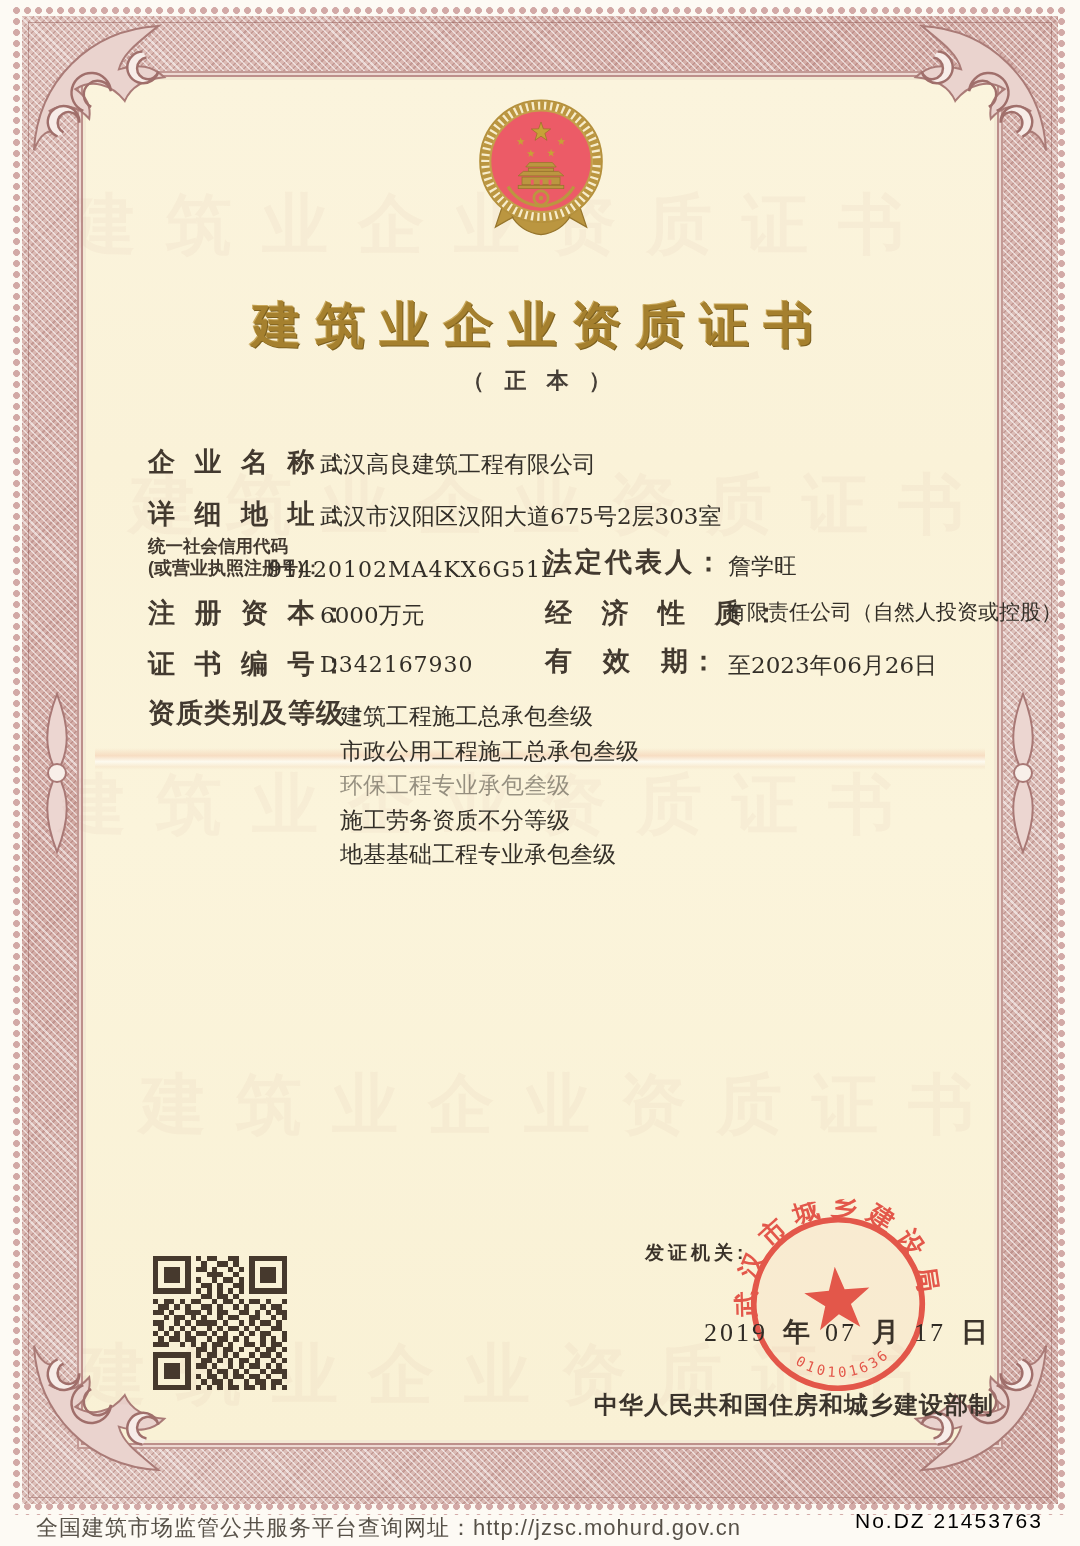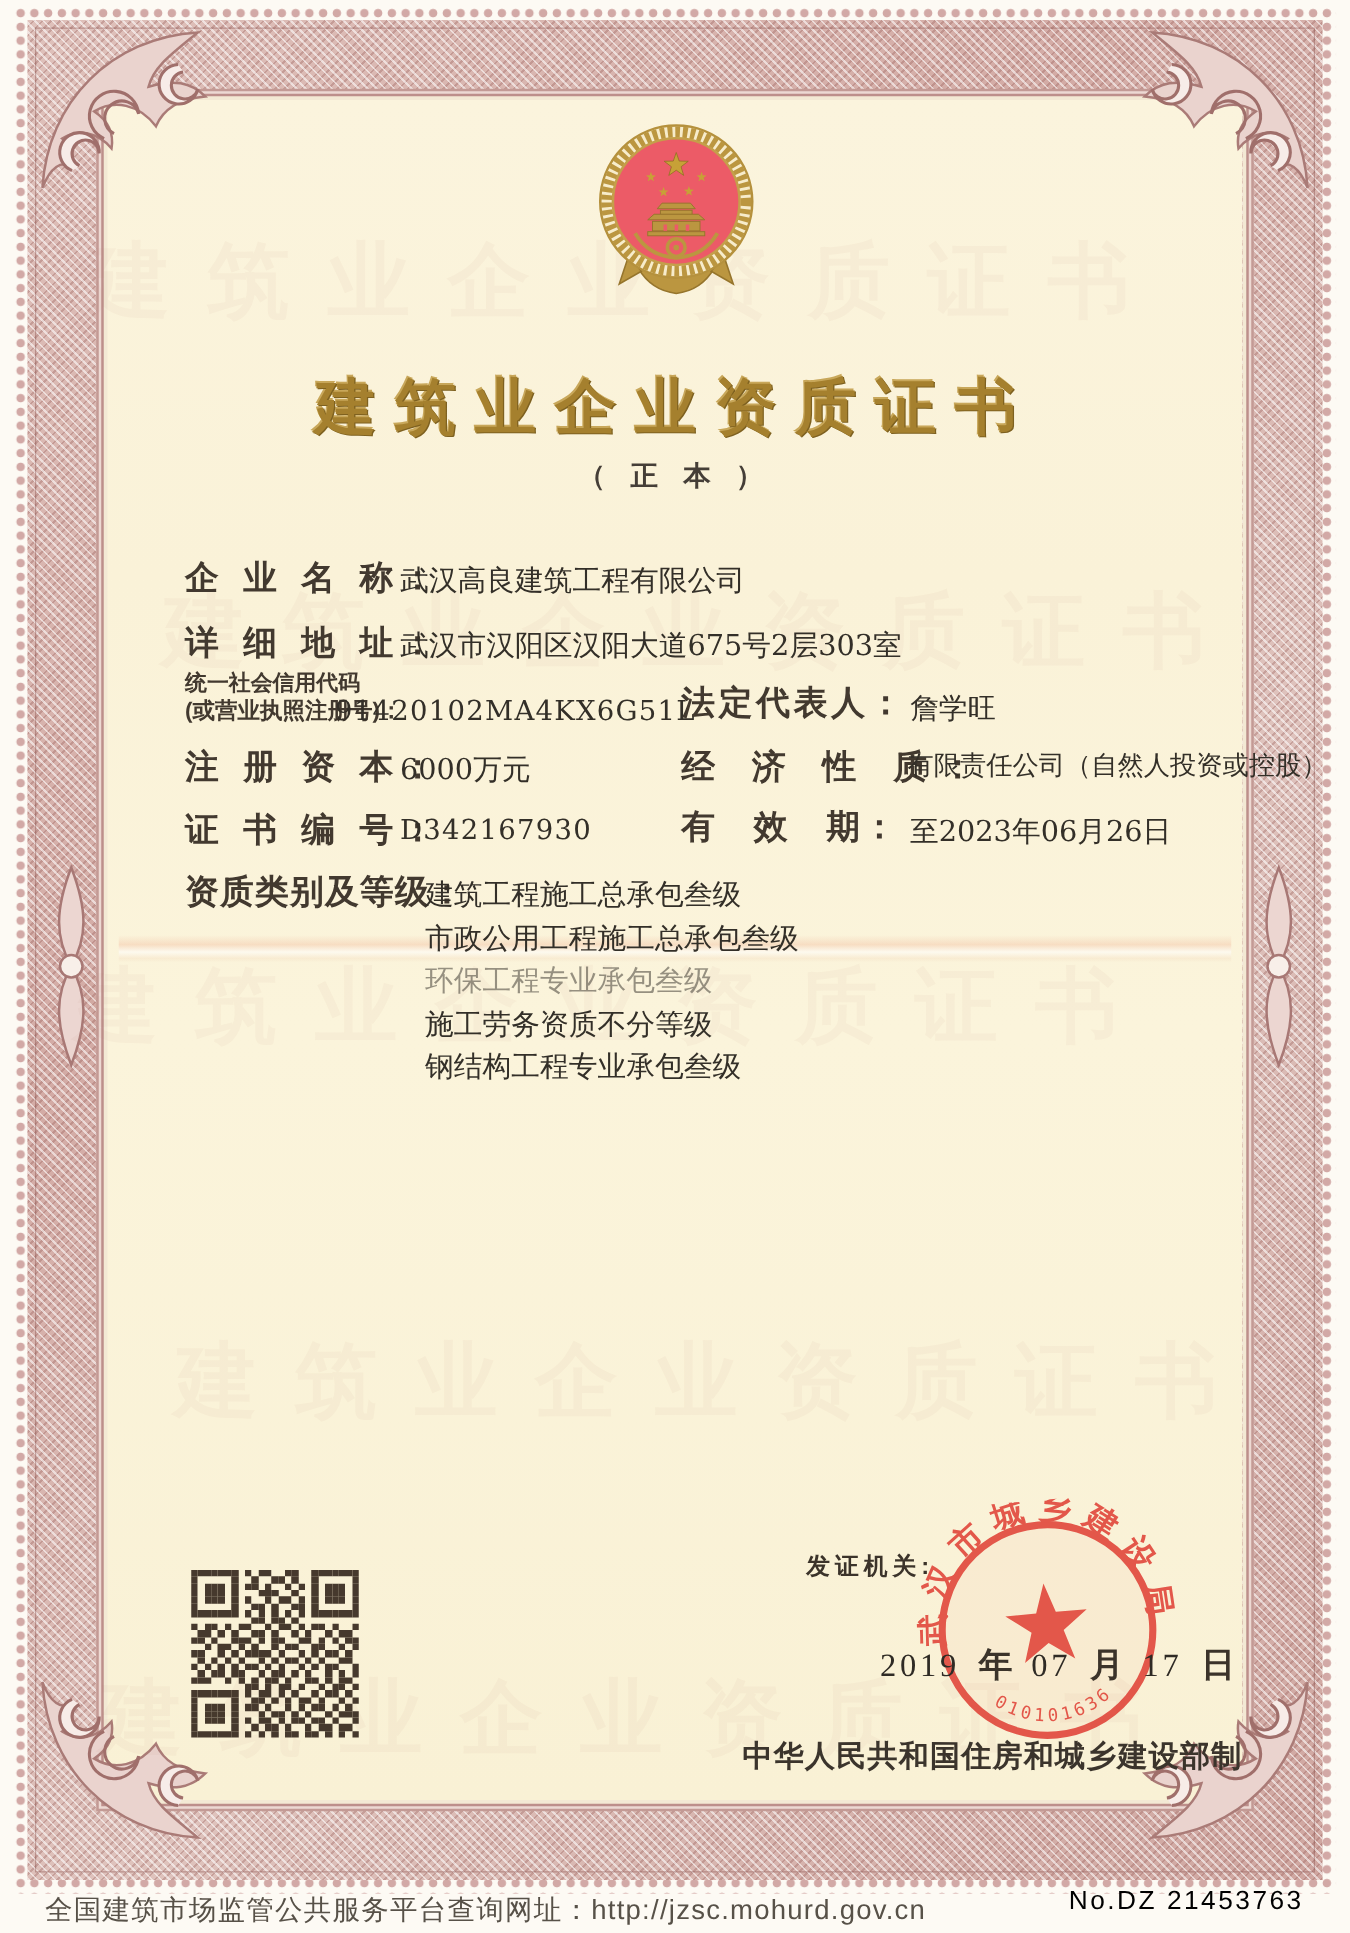--- a/index.html
+++ b/index.html
@@ -193,21 +193,21 @@
 
 <div class="lab right" style="left:545px;top:643px;letter-spacing:2px;">有　效　期：</div>
 <div class="val" style="left:728px;top:650px;text-align:center;">至2023年06月26日</div>
 
 <div class="lab" style="left:148px;top:695px;letter-spacing:1px;">资质类别及等级：</div>
 <div class="quallist">
   <div class="qitem">建筑工程施工总承包叁级</div>
   <div class="qitem">市政公用工程施工总承包叁级</div>
   <div class="qitem faded">环保工程专业承包叁级</div>
   <div class="qitem">施工劳务资质不分等级</div>
-  <div class="qitem">钢结构工程专业承包叁级</div>
+  <div class="qitem">地基基础工程专业承包叁级</div>
 </div>
 
 <div class="qr">
     <div class="qm on"></div>
     <div class="qm on"></div>
     <div class="qm on"></div>
     <div class="qm on"></div>
     <div class="qm on"></div>
     <div class="qm on"></div>
     <div class="qm on"></div>

